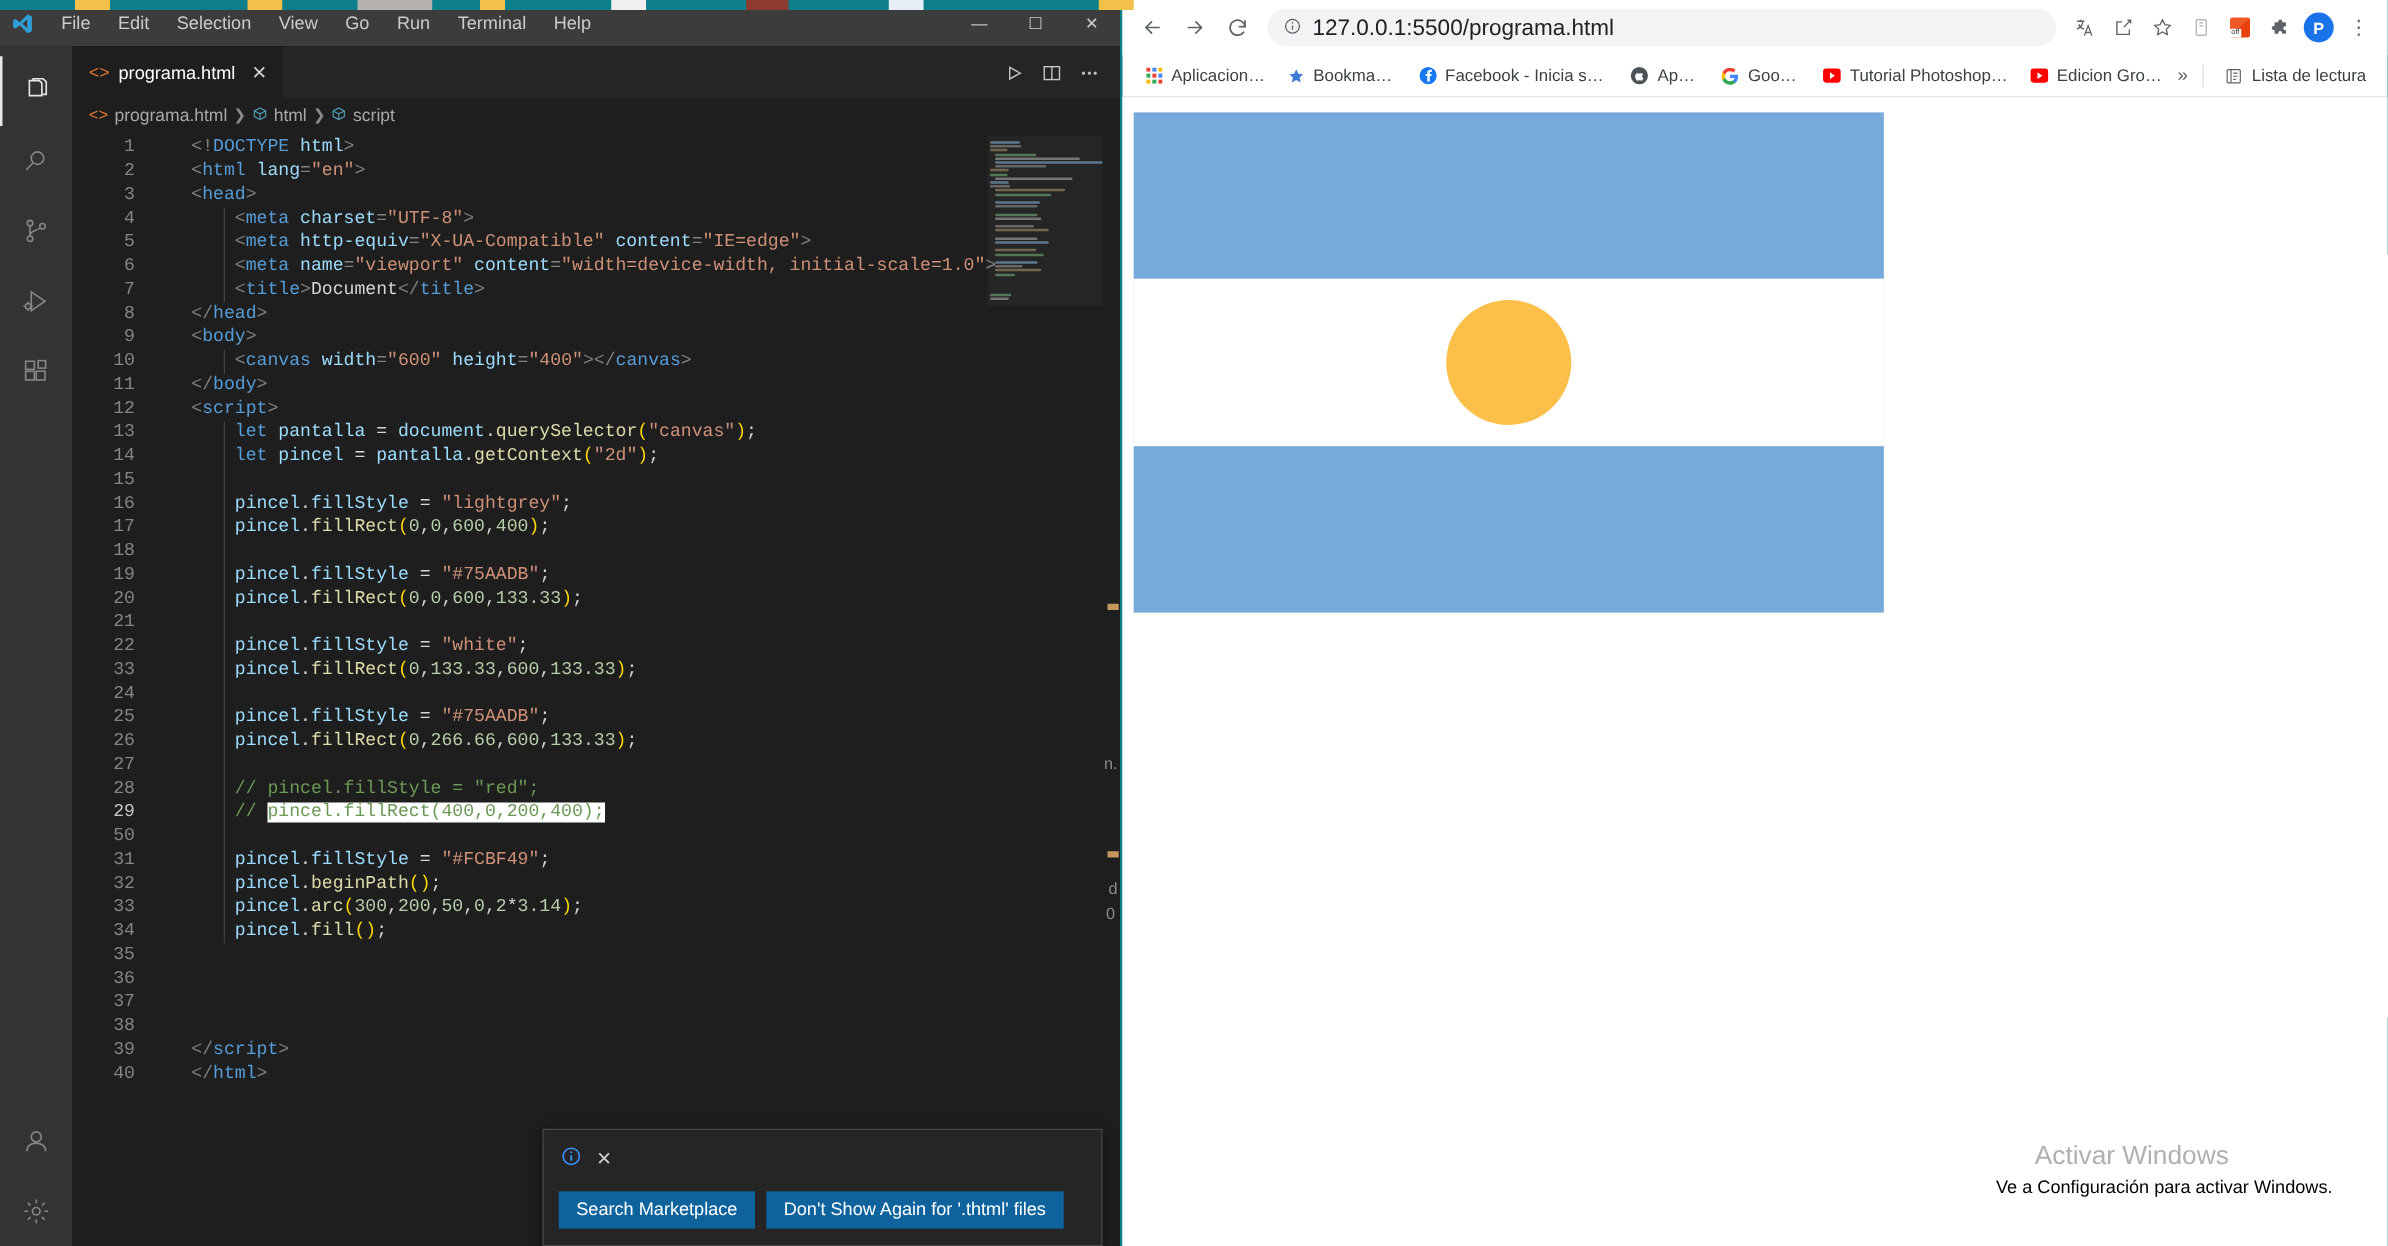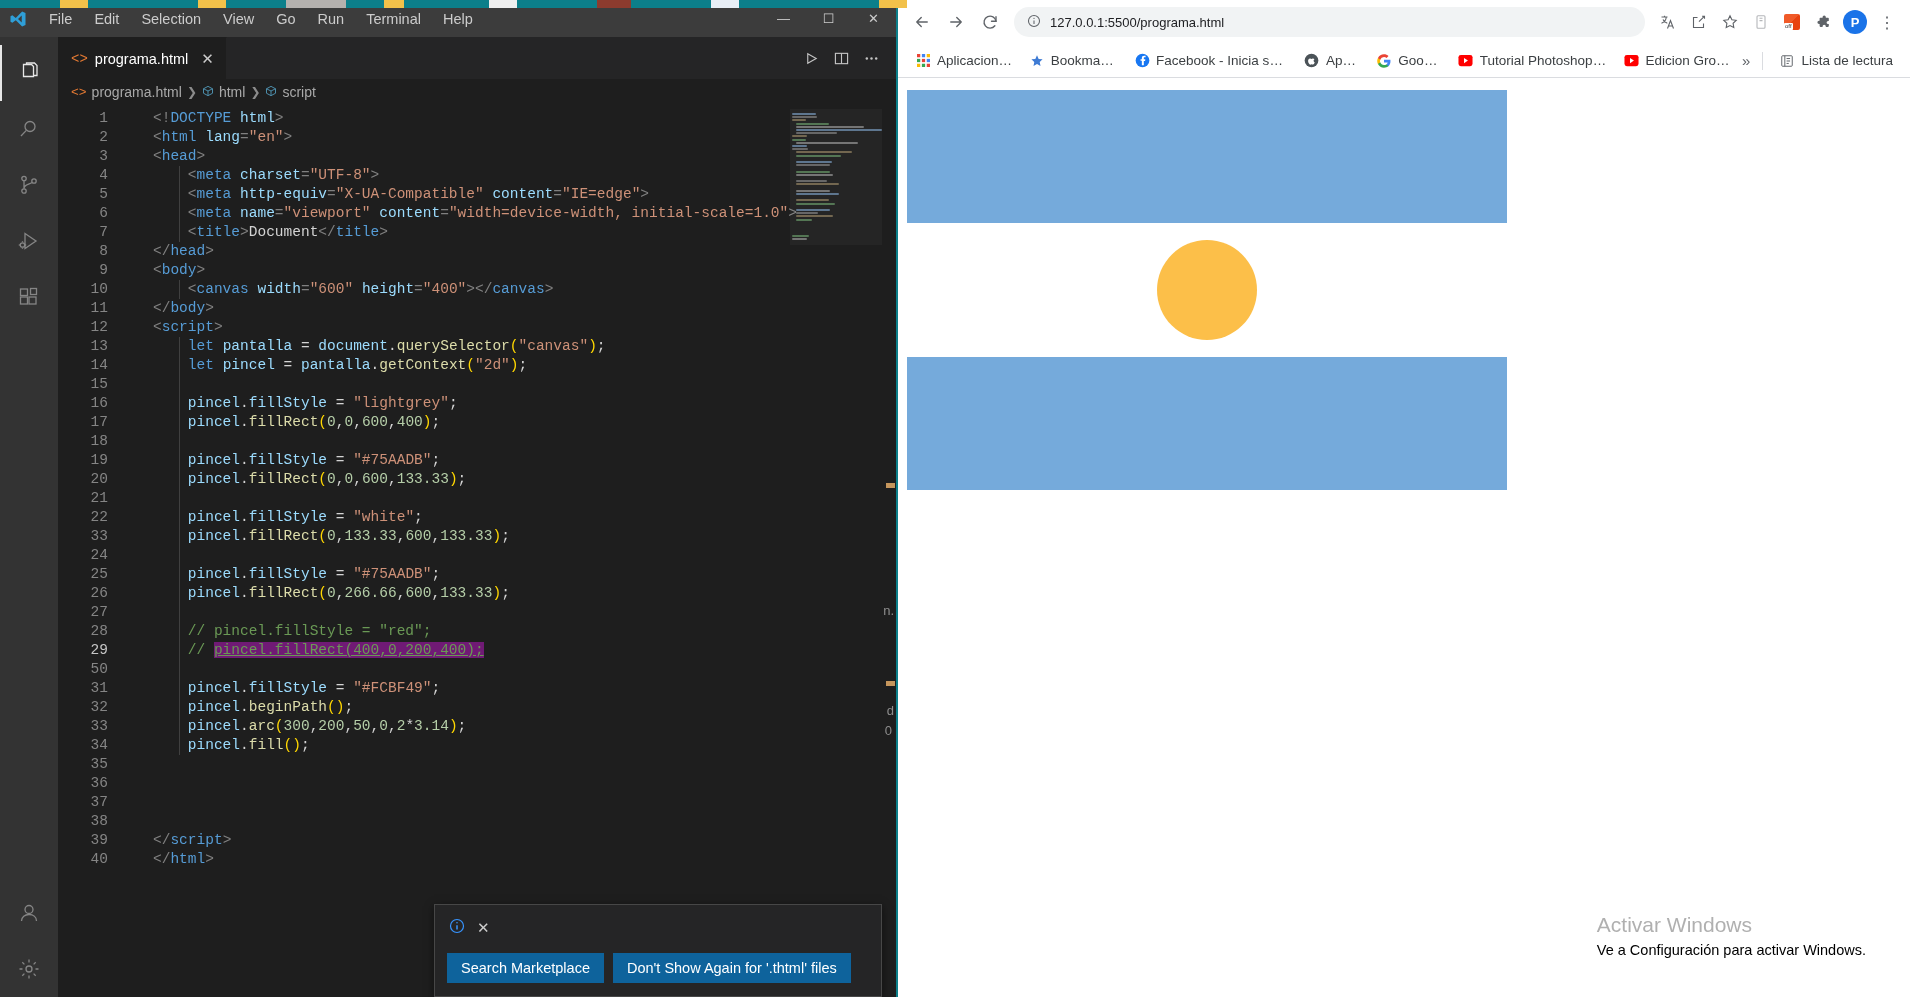--- a/index.html
+++ b/index.html
@@ -118,21 +118,21 @@
   .k-str { color: #ce9178; }
   .k-punc { color: #808080; }
   .k-text { color: #d4d4d4; }
   .k-kw { color: #569cd6; }
   .k-var { color: #9cdcfe; }
   .k-fn { color: #dcdcaa; }
   .k-num { color: #b5cea8; }
   .k-op { color: #d4d4d4; }
   .k-comment { color: #6a9955; }
   .k-paren1 { color: #ffd700; }
-  .sel { background: #701a75; text-decoration: underline; }
+  .sel { background: #ffffff; }
 
   
   .minimap {
     position: absolute; right: 14px; top: 0; width: 92px; height: 100%;
     pointer-events: none;
   }
   .mm-line { position: absolute; height: 2px; border-radius: 1px; }
 
   
   .scroll-marks { position: absolute; right: 0; top: 0; width: 14px; height: 100%; }
@@ -171,21 +171,21 @@
     height: 44px; background: #ffffff; display: flex; align-items: center;
     padding: 0 8px; flex: none; gap: 2px;
   }
   .ch-navbtn {
     width: 32px; height: 32px; display: flex; align-items: center; justify-content: center;
     color: #5f6368; border-radius: 50%;
   }
   .omnibox {
     flex: 1; height: 30px; background: #f1f3f4; border-radius: 15px;
     display: flex; align-items: center; padding: 0 13px; margin: 0 6px;
-    font-size: 13px; color: #202124; gap: 9px;
+    font-size: 18px; color: #202124; gap: 9px;
   }
   .omni-icon { color: #5f6368; font-size: 13px; }
   .ch-icons { display: flex; align-items: center; gap: 1px; }
   .ch-icon {
     width: 30px; height: 30px; display: flex; align-items: center; justify-content: center;
     color: #5f6368;
   }
   .ch-avatar {
     width: 24px; height: 24px; border-radius: 50%; background: #1a73e8; color: #fff;
     font-size: 13px; display: flex; align-items: center; justify-content: center;
@@ -213,21 +213,21 @@
     width: 600px; height: 400px; background: #d3d3d3;
   }
   .band { position: absolute; left: 0; width: 600px; }
   .dot {
     position: absolute; border-radius: 50%;
   }
   .watermark {
     position: absolute; right: 44px; bottom: 36px; text-align: left;
     color: #b4b4b4; user-select: none;
   }
-  .wm-title { font-size: 21px; line-height: 28px; color: #b0b0b0; }
+  .wm-title { font-size: 21px; line-height: 28px; color: #b0b0b0; margin-left: 31px; }
   .wm-sub { font-size: 14.5px; line-height: 22px; color: #000000; }
 
   
   .taskstrip {
     position: absolute; top: 0; left: 0; width: 898px; height: 8px;
     display: flex; z-index: 6; background: #0c7f8a;
   }
   .ts-item { height: 8px; flex: none; }
 </style>
 </head>

